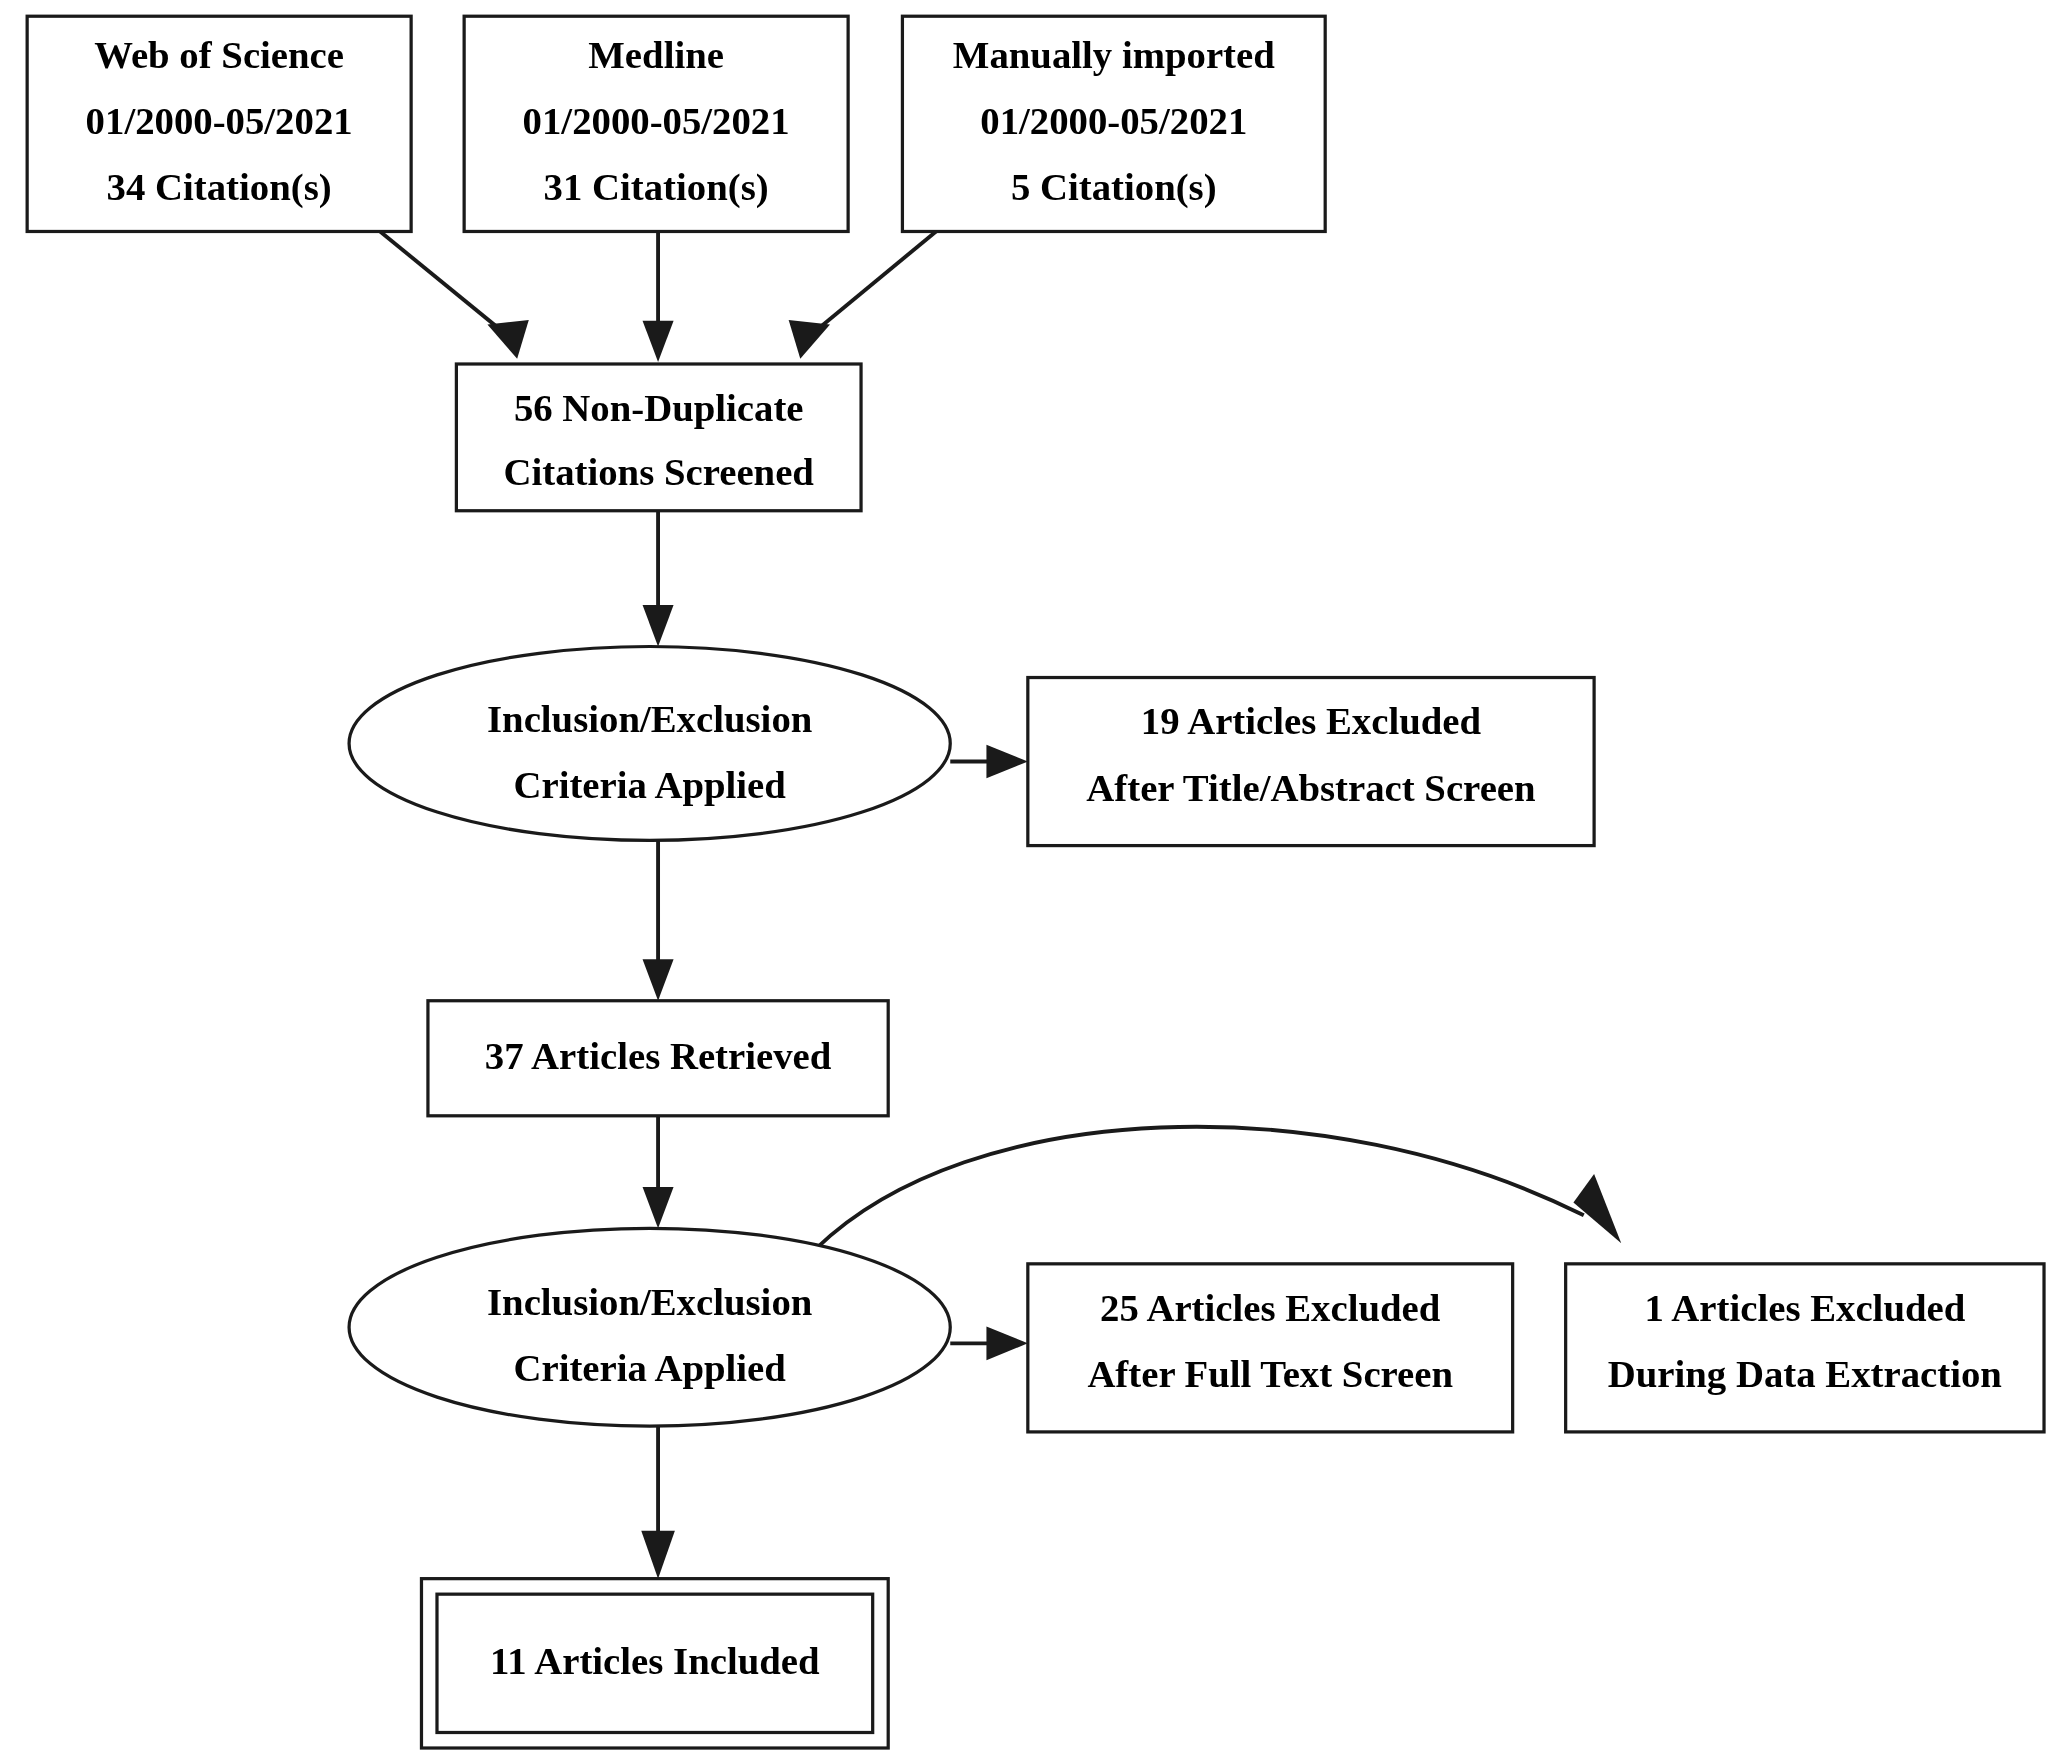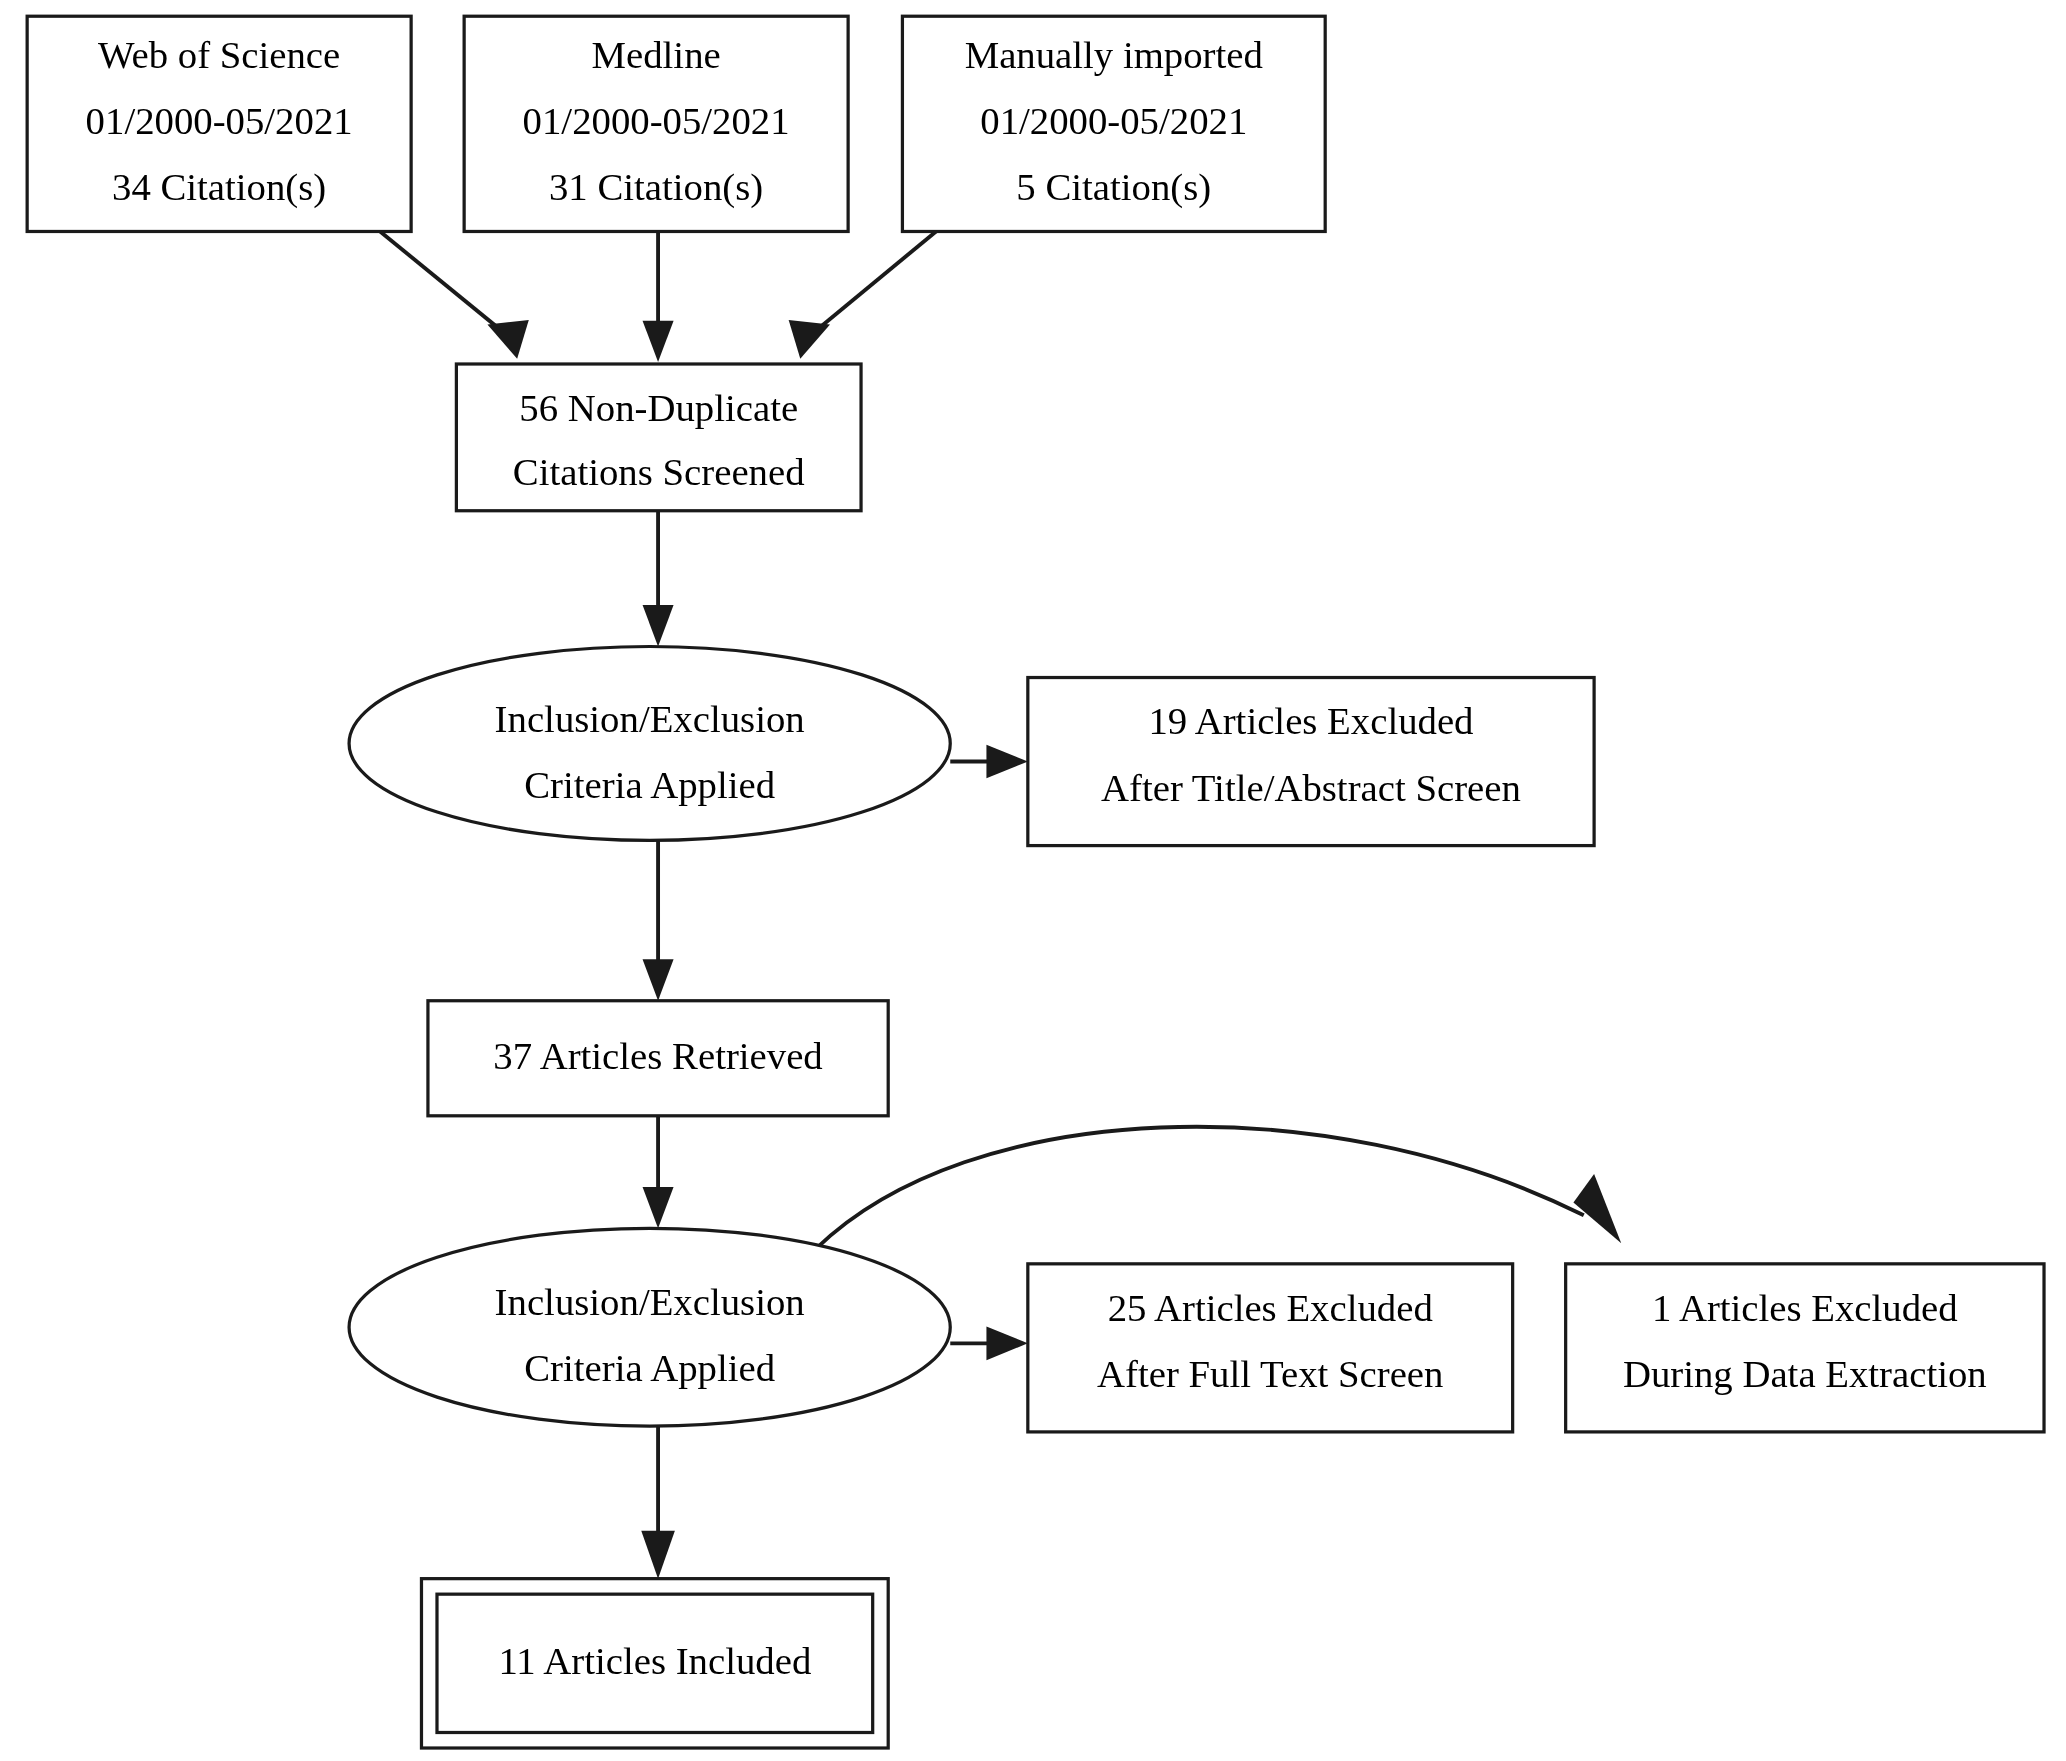--- a/index.html
+++ b/index.html
@@ -9,20 +9,21 @@
   }
   body {
     font-family: "Liberation Serif", "DejaVu Serif", serif;
   }
   #diagram-root {
     position: relative;
     width: 2066px;
     height: 1761px;
     background: #ffffff;
     overflow: hidden;
+    font-weight: bold;
   }
   svg#flow-svg {
     position: absolute;
     top: 0;
     left: 0;
     width: 2066px;
     height: 1761px;
     display: block;
   }
   .node-box {

